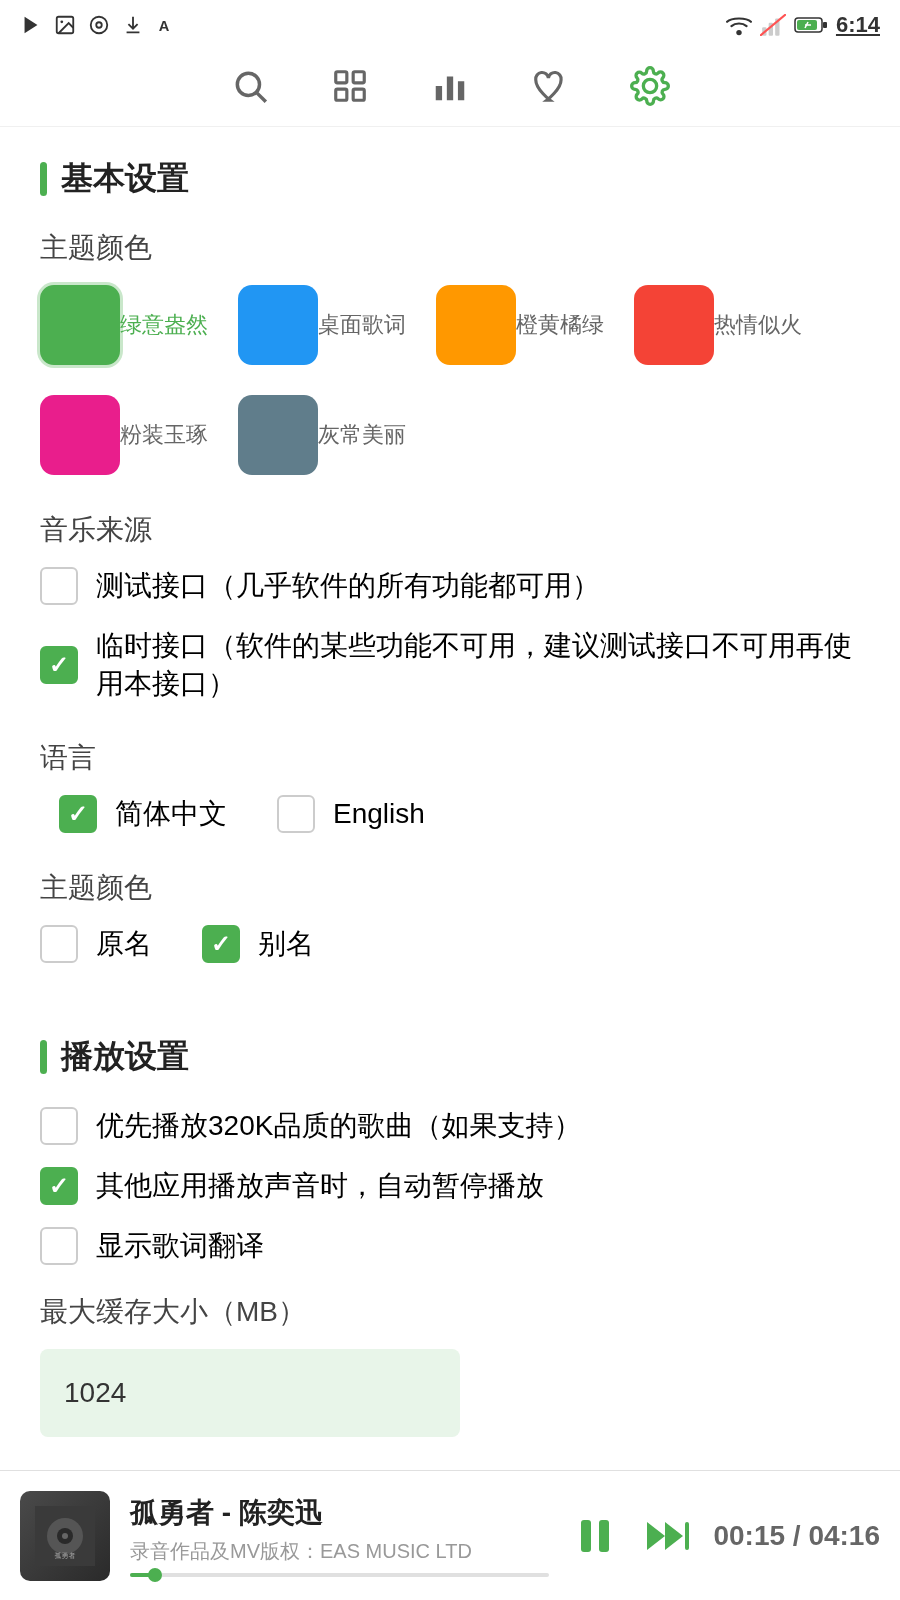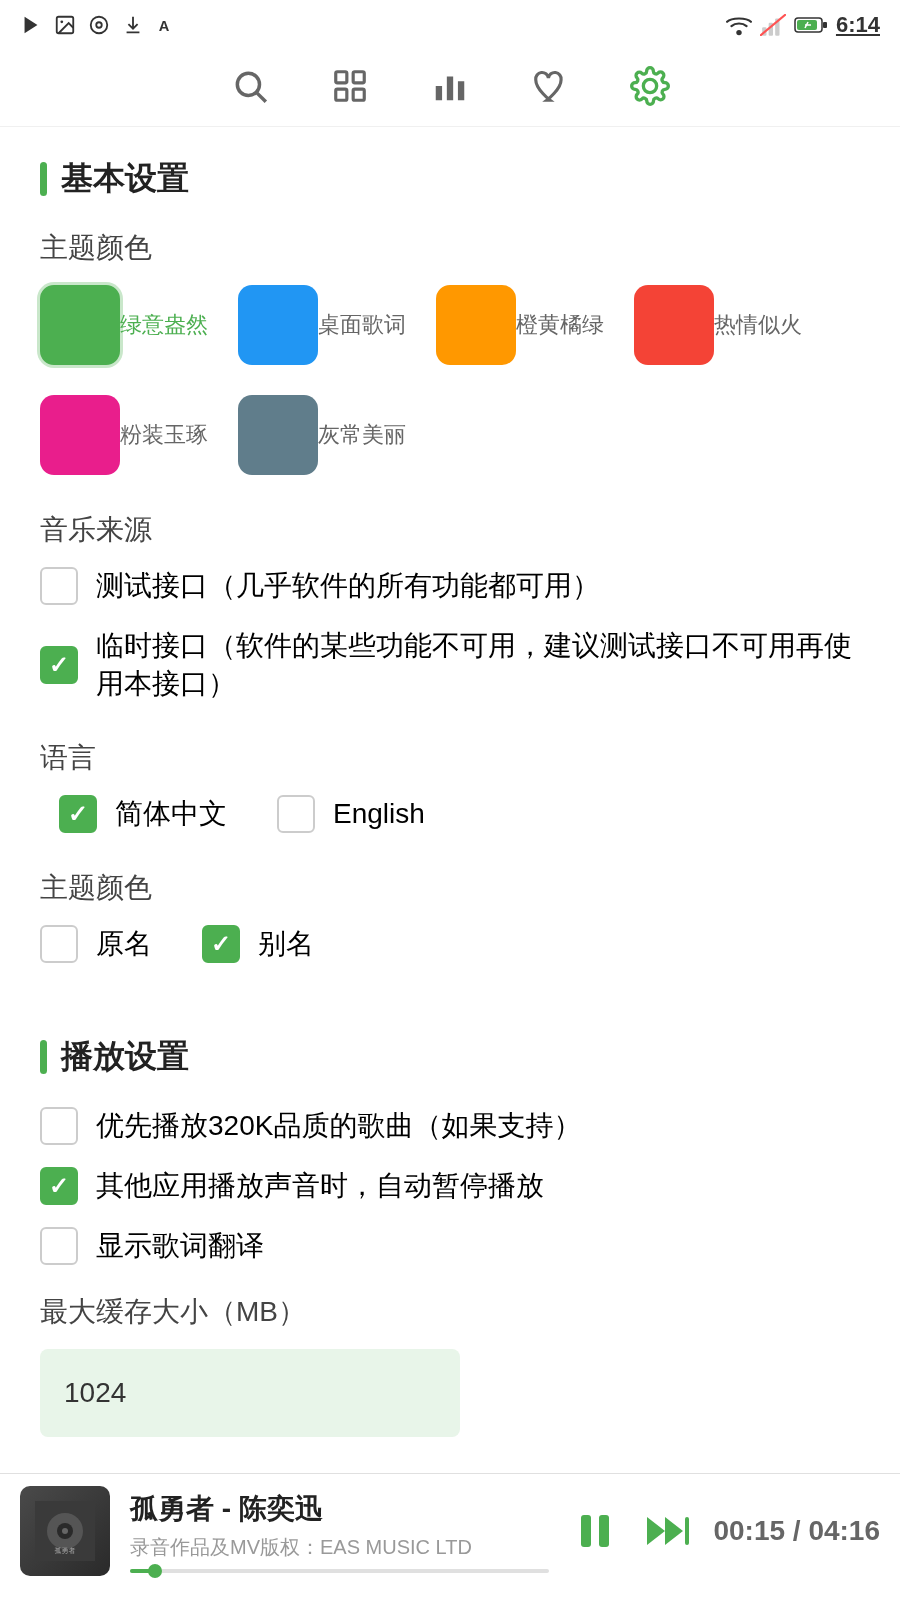--- a/index.html
+++ b/index.html
@@ -171,24 +171,24 @@
     }
 
     
     .section-gap {
       height: 36px;
     }
 
     
     .bottom-player {
       position: fixed;
-      bottom: 12px;
+      bottom: 0;
       left: 0;
       width: 900px;
-      height: 115px;
+      height: 130px;
       background: #fff;
       border-top: 1px solid #e0e0e0;
       display: flex;
       align-items: center;
       padding: 0 20px;
       gap: 20px;
     }
     .album-art {
       width: 90px;
       height: 90px;

